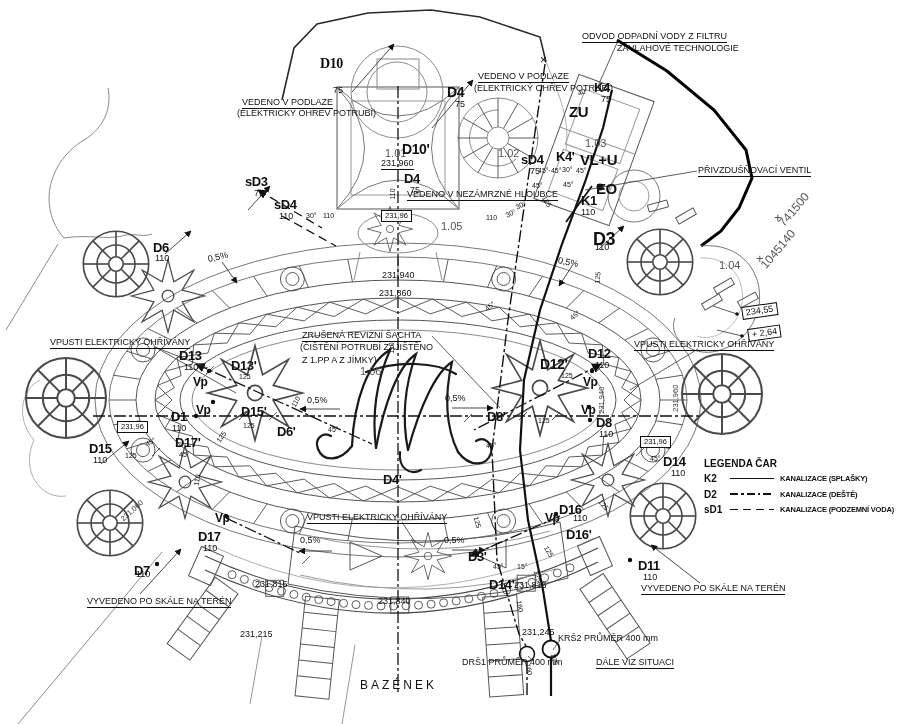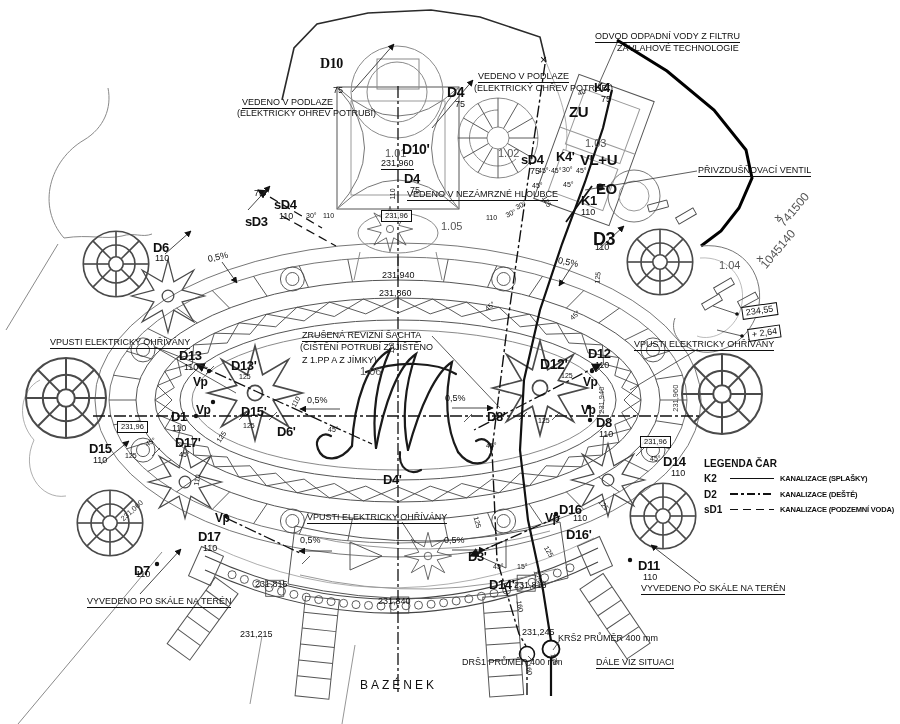--- a/index.html
+++ b/index.html
@@ -427,21 +427,21 @@
           <circle cx="556" cy="514" r="2.2"></circle>
       <circle cx="196" cy="416" r="2.2"></circle>
           <circle cx="590" cy="420" r="2.2"></circle>
       <circle cx="157" cy="564" r="2.2"></circle>
           <circle cx="630" cy="560" r="2.2"></circle>
     </g>
   </g>
 </svg>
 
 <div id="labels">
-      <div class="lbl lbl-u" style="left: 595px; top: 32px; font-size: 9px;">ODVOD ODPADNÍ VODY Z FILTRU</div>
+      <div class="lbl lbl-u" style="left: 582px; top: 32px; font-size: 9px;">ODVOD ODPADNÍ VODY Z FILTRU</div>
       <div class="lbl" style="left: 617px; top: 44px; font-size: 9px;">ZÁVLAHOVÉ TECHNOLOGIE</div>
       <div class="lbl" style="left: 540px; top: 54px; font-size: 12px;">×</div>
       <div class="lbl lbl-b" style="left: 320px; top: 57px; font-size: 14px; font-family: Liberation Serif, serif;">D10</div>
       <div class="lbl" style="left: 333px; top: 86px; font-size: 9px;">75</div>
       <div class="lbl lbl-u" style="left: 478px; top: 72px; font-size: 9px;">VEDENO V PODLAZE</div>
       <div class="lbl" style="left: 474px; top: 84px; font-size: 9px;">(ELEKTRICKÝ OHŘEV POTRUBÍ)</div>
       <div class="lbl lbl-b" style="left: 447px; top: 85px; font-size: 14px;">D4</div>
       <div class="lbl" style="left: 455px; top: 100px; font-size: 9px;">75</div>
       <div class="lbl lbl-b" style="left: 594px; top: 81px; font-size: 13px;">K4</div>
       <div class="lbl" style="left: 601px; top: 95px; font-size: 9px;">75</div>
@@ -460,21 +460,21 @@
       <div class="lbl lbl-b" style="left: 580px; top: 152px; font-size: 15px;">VL+U</div>
       <div class="lbl lbl-b" style="left: 596px; top: 181px; font-size: 15px;">EO</div>
       <div class="lbl" style="left: 538px; top: 167px; font-size: 7px;">45°·45°</div>
       <div class="lbl" style="left: 562px; top: 166px; font-size: 7px;">30°</div>
       <div class="lbl" style="left: 576px; top: 167px; font-size: 7px;">45°</div>
       <div class="lbl" style="left: 532px; top: 182px; font-size: 7px;">45°</div>
       <div class="lbl" style="left: 563px; top: 181px; font-size: 7px;">45°</div>
       <div class="lbl lbl-b" style="left: 404px; top: 172px; font-size: 13px;">D4</div>
       <div class="lbl" style="left: 410px; top: 186px; font-size: 9px;">75</div>
       <div class="lbl" style="left: 392px; top: 196px; font-size: 7px; transform: rotate(-90deg);">110</div>
-      <div class="lbl lbl-b" style="left: 245px; top: 175px; font-size: 13px; margin-top: 40px;">sD3</div>
+      <div class="lbl lbl-b" style="left: 245px; top: 175px; font-size: 13px;">sD3</div>
       <div class="lbl" style="left: 254px; top: 189px; font-size: 9px;">75</div>
       <div class="lbl lbl-u" style="left: 407px; top: 190px; font-size: 9px;">VEDENO V NEZÁMRZNÉ HLOUBCE</div>
       <div class="lbl lbl-b" style="left: 581px; top: 194px; font-size: 13px;">K1</div>
       <div class="lbl" style="left: 581px; top: 208px; font-size: 9px;">110</div>
       <div class="lbl lbl-b" style="left: 274px; top: 198px; font-size: 13px;">sD4</div>
       <div class="lbl" style="left: 279px; top: 212px; font-size: 9px;">110</div>
       <div class="lbl lbl-u" style="left: 698px; top: 166px; font-size: 9px;">PŘIVZDUŠŇOVACÍ VENTIL</div>
       <div class="lbl" style="left: 781px; top: 219px; font-size: 12px; transform: rotate(-50deg); color: rgb(85, 85, 85);">741500</div>
       <div class="lbl" style="left: 774px; top: 211px; font-size: 13px; color: rgb(85, 85, 85);">+</div>
       <div class="lbl" style="left: 763px; top: 261px; font-size: 12px; transform: rotate(-50deg); color: rgb(85, 85, 85);">1045140</div>

